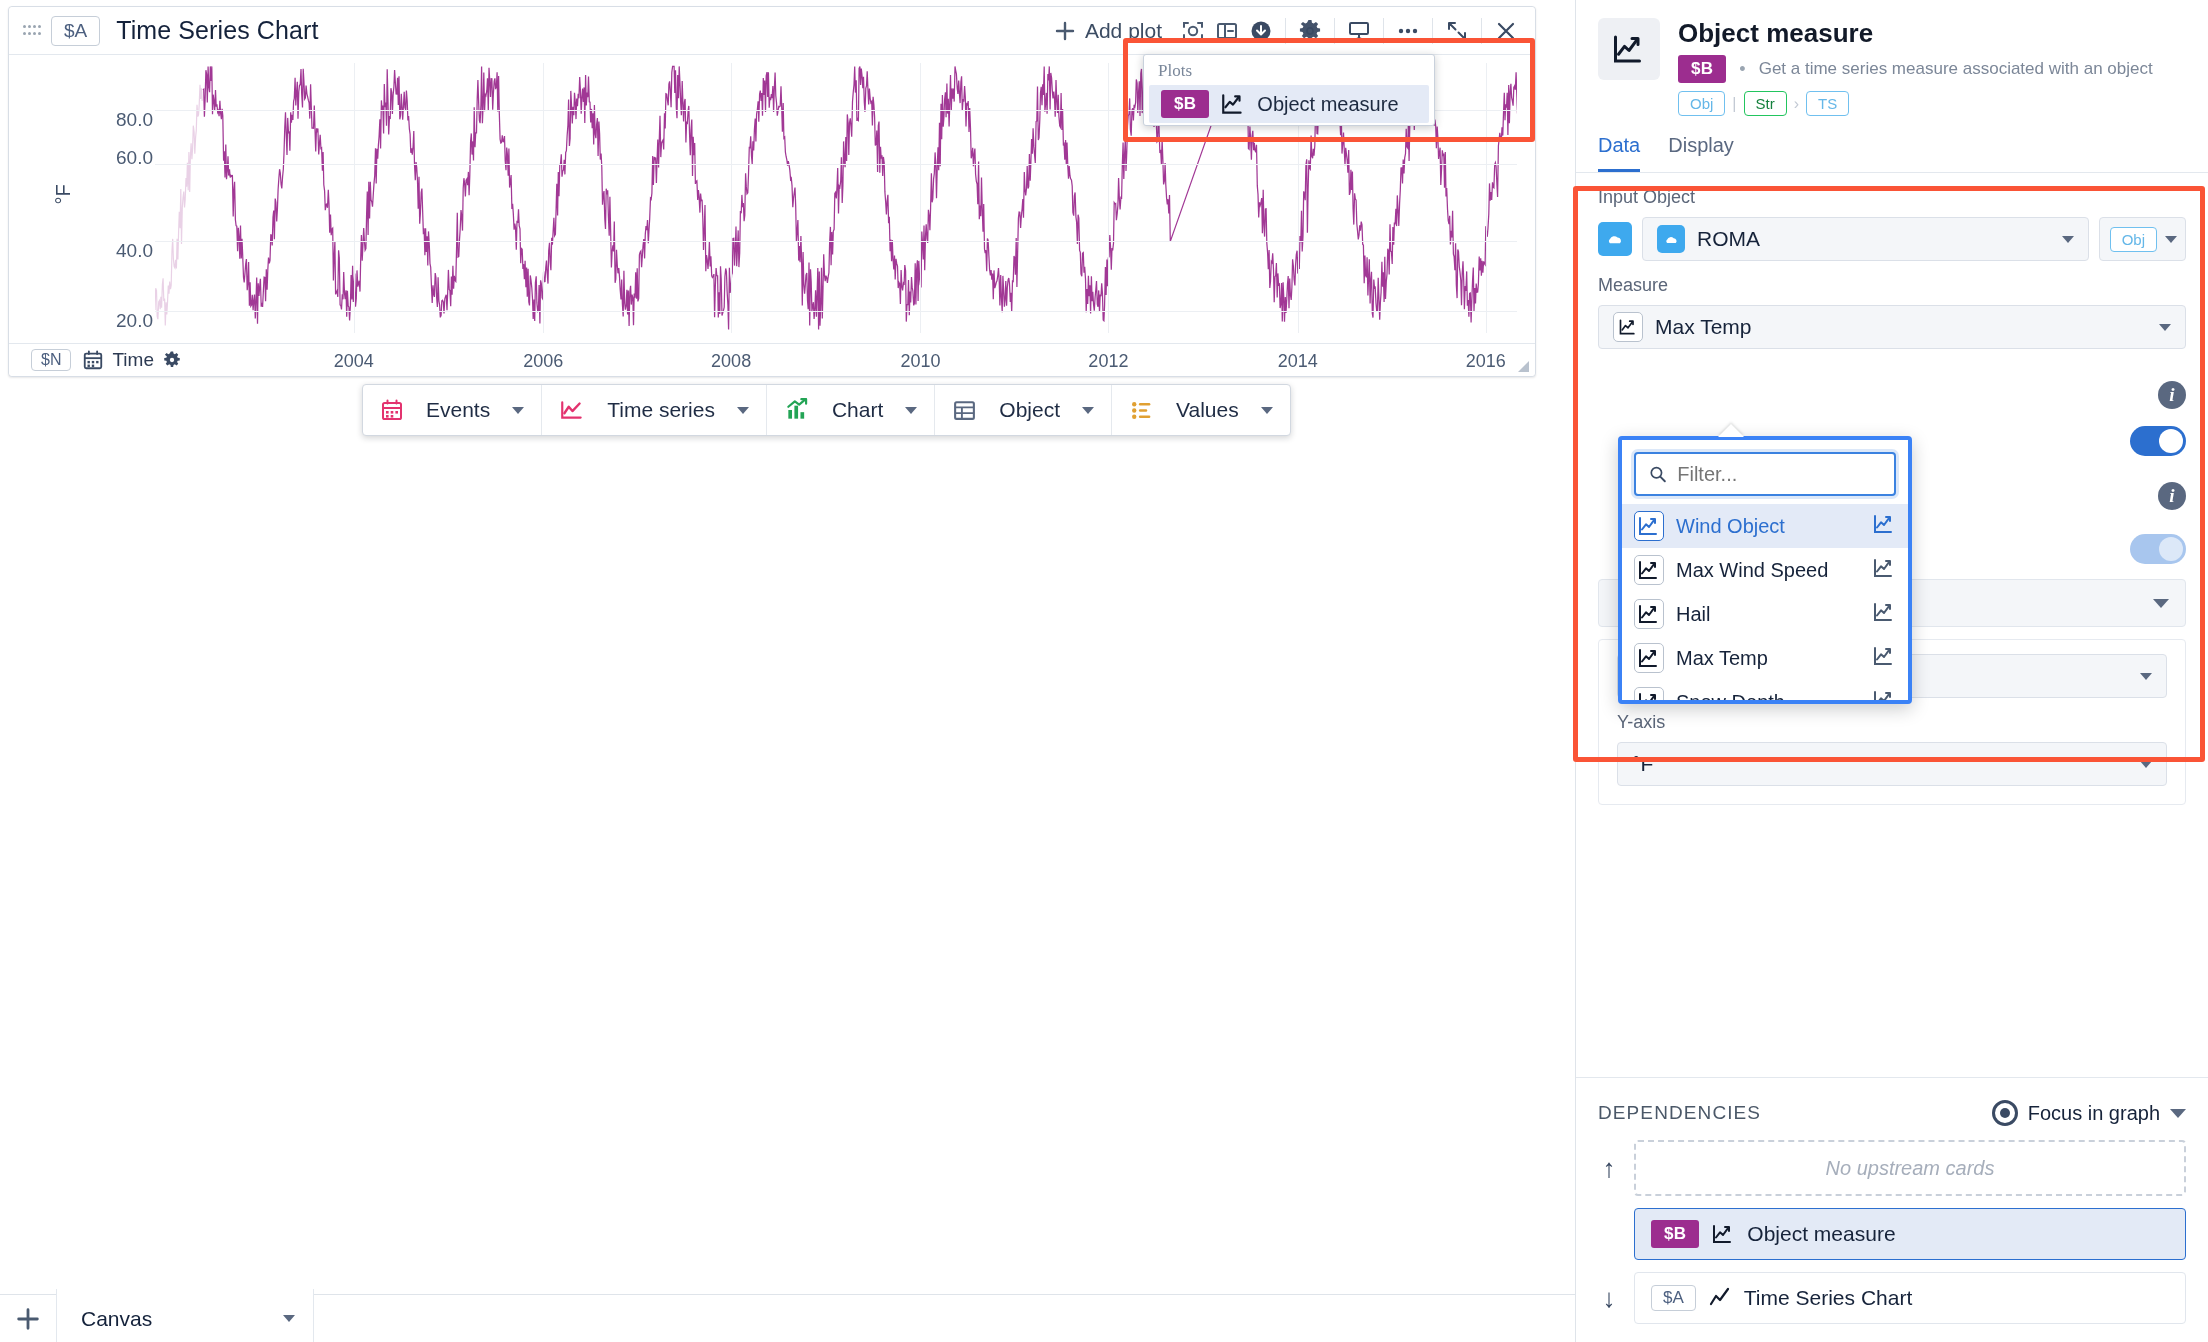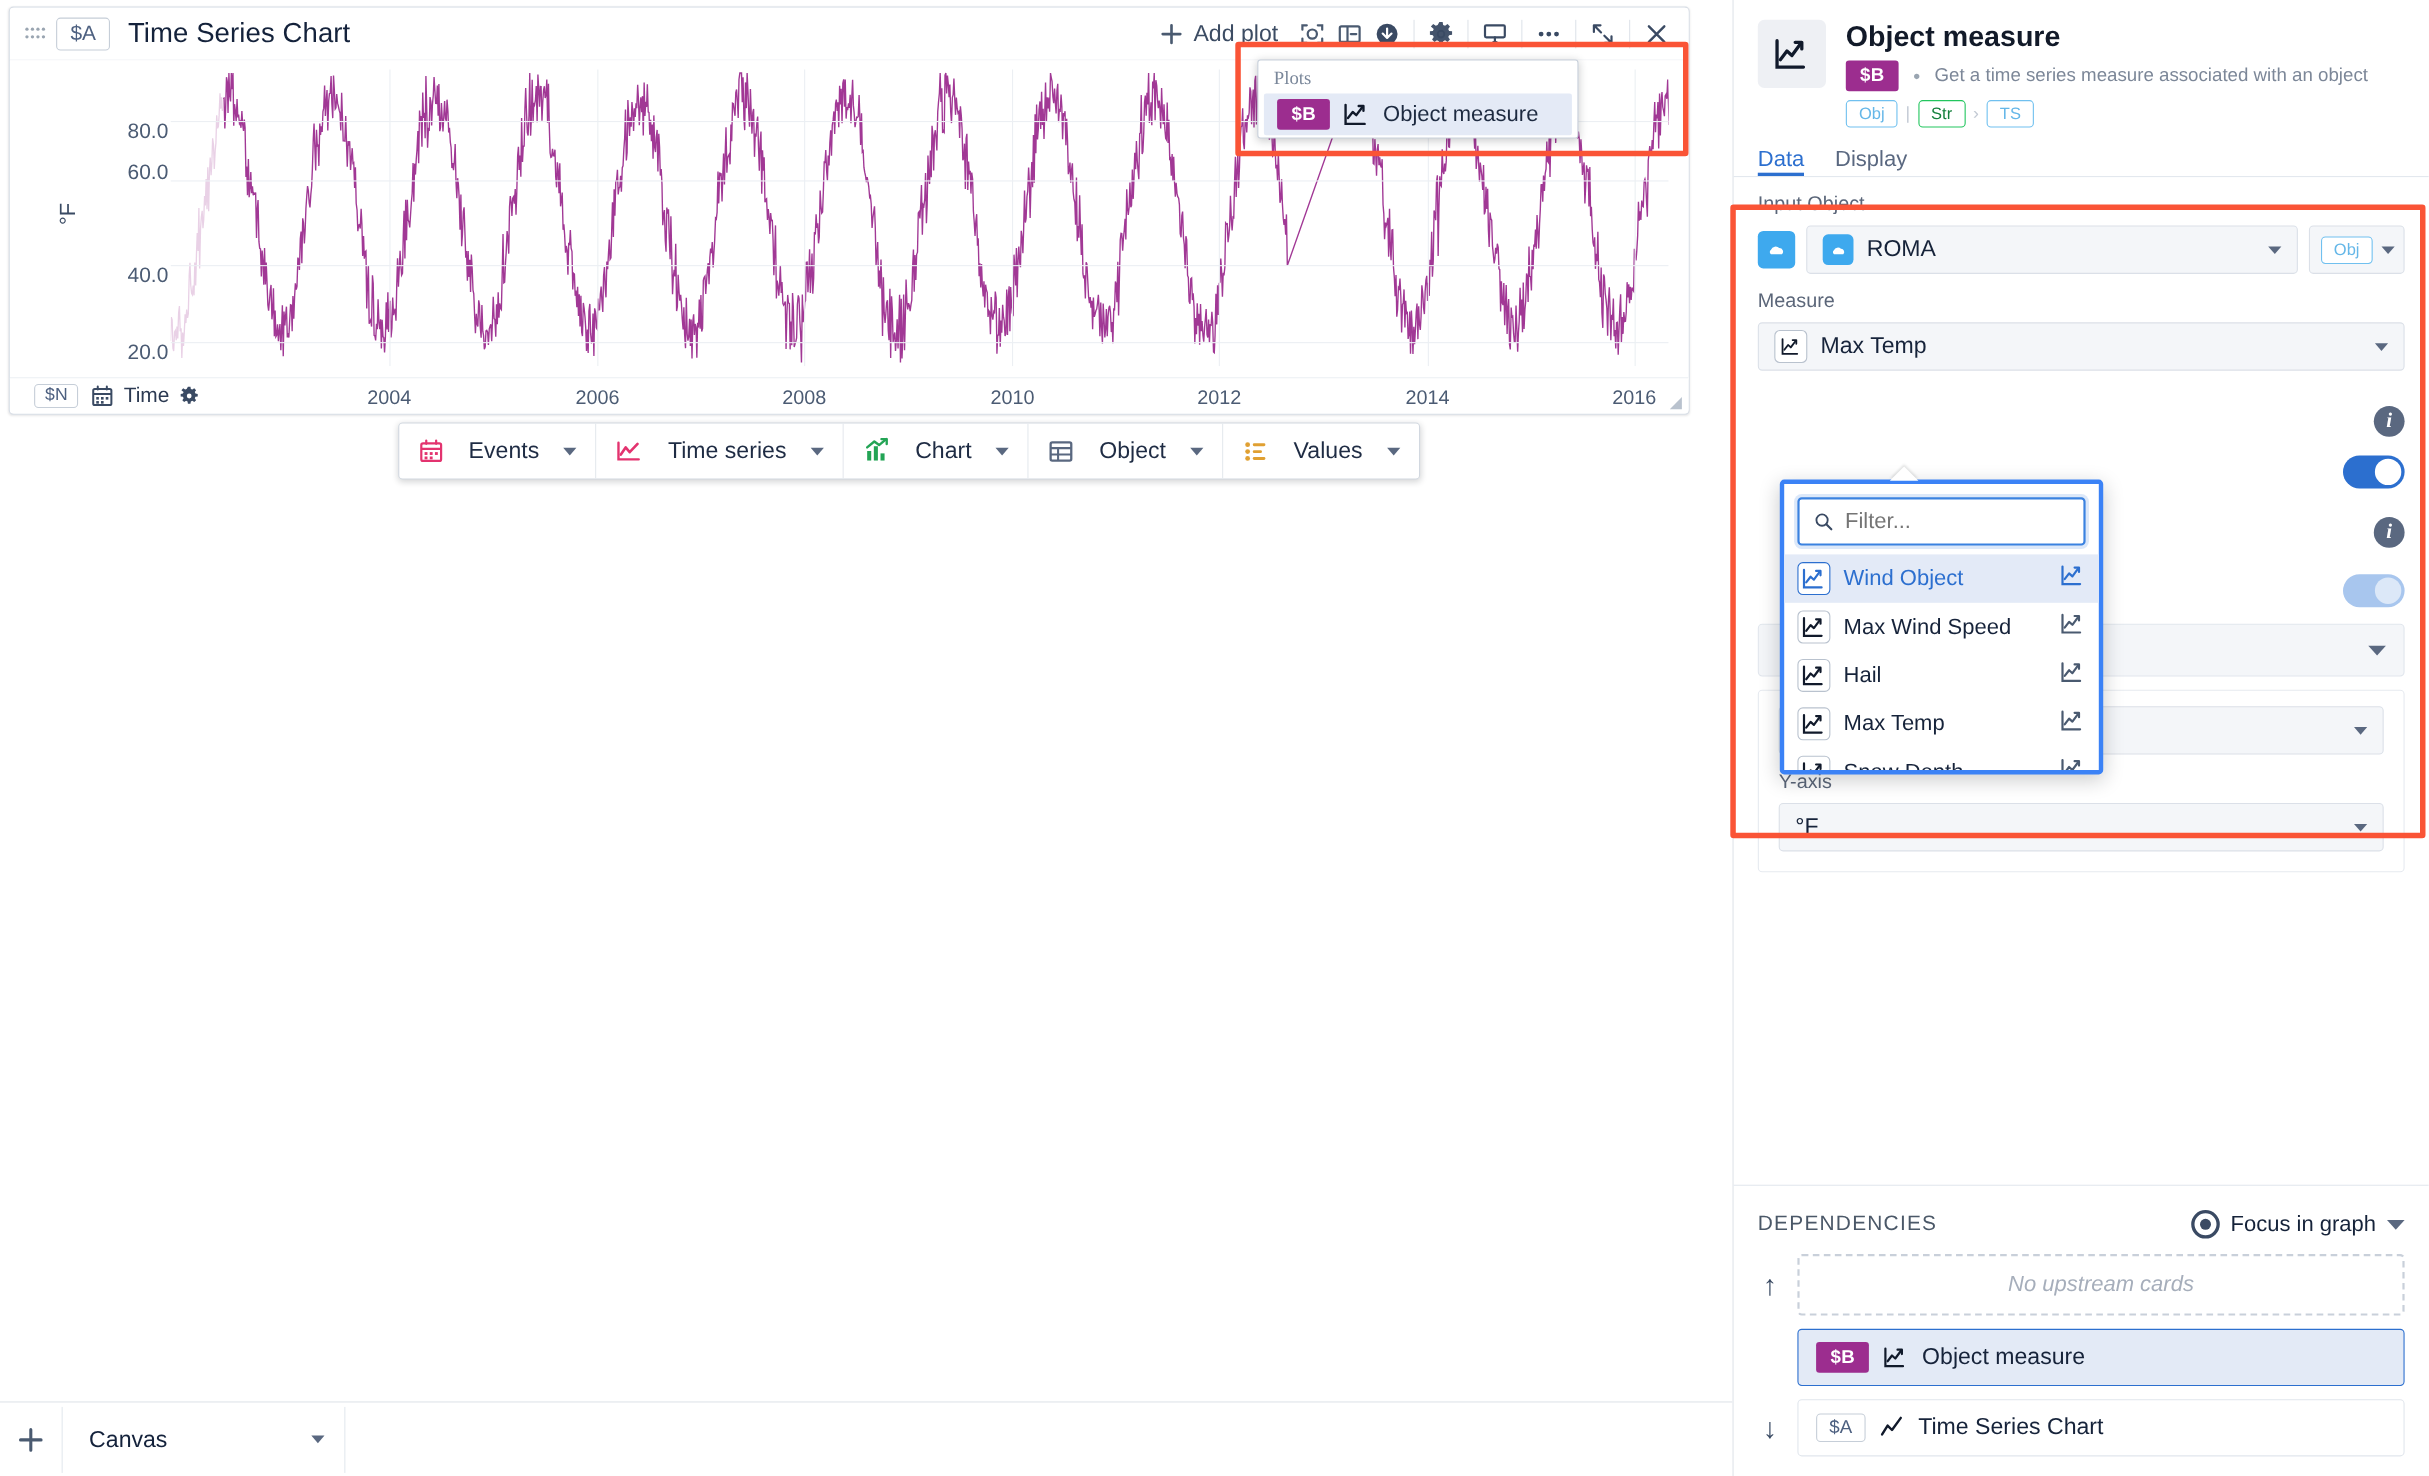--- a/index.html
+++ b/index.html
@@ -111,21 +111,21 @@
   }
   .vt-item {
     display:flex; align-items:center; gap:22px; padding: 0 17px;
     border-right:1px solid #e5e9ee; font-size:21px; color:#1f2c44; white-space:nowrap;
   }
   .vt-item:last-child { border-right:none; }
   .caret { width:0;height:0;border-left:6px solid transparent;border-right:6px solid transparent;border-top:7px solid #5a6880; }
 
   
   .bottom-bar {
-    position:absolute; left:0; bottom:0; width:1575px; height:68px;
+    position:absolute; left:0; bottom:0; width:1575px; height:48px;
     background:#fff; border-top:1px solid #dfe4ea; display:flex; align-items:center;
   }
   .bb-plus { width:56px; display:flex; align-items:center; justify-content:center; color:#4a5a70; font-size:30px; }
   .bb-tab {
     width: 258px; height:60px; display:flex; align-items:center; justify-content:space-between;
     padding: 0 18px 0 24px; border-left:1px solid #e3e8ee; border-right:1px solid #e3e8ee;
     font-size:21px; color:#14223b; background:#fff;
   }
 
   
@@ -145,21 +145,21 @@
   .type-row { display:flex; align-items:center; gap:7px; }
   .tchip {
     border-radius:4px; font-size:15px; padding: 3px 11px; background:#fff;
   }
   .tchip.obj { border:1px solid #70c0ef; color:#65b7e8; }
   .tchip.str { border:1px solid #22c55e; color:#15803d; }
   .tchip.ts  { border:1px solid #70c0ef; color:#65b7e8; }
   .tsep { color:#c3cad4; font-size:16px; }
 
   .tabs { display:flex; gap:28px; padding: 18px 22px 0 22px; border-bottom:1px solid #e3e8ee; }
-  .tab { font-size:20px; color:#5a6880; }
+  .tab { font-size:20px; color:#5a6880; padding-bottom:12px; }
   .tab.active { color:#2c6fcf; border-bottom:3px solid #2c6fcf; }
 
   .section { padding: 14px 22px 0 22px; }
   .field-label { font-size:18px; color:#5b6679; margin-bottom:9px; }
   .row { display:flex; align-items:center; gap:10px; }
   .cloud-sq {
     width:34px;height:34px;border-radius:5px;background:#3ea9ee;
     display:flex;align-items:center;justify-content:center;flex:none;
   }
   .select {

